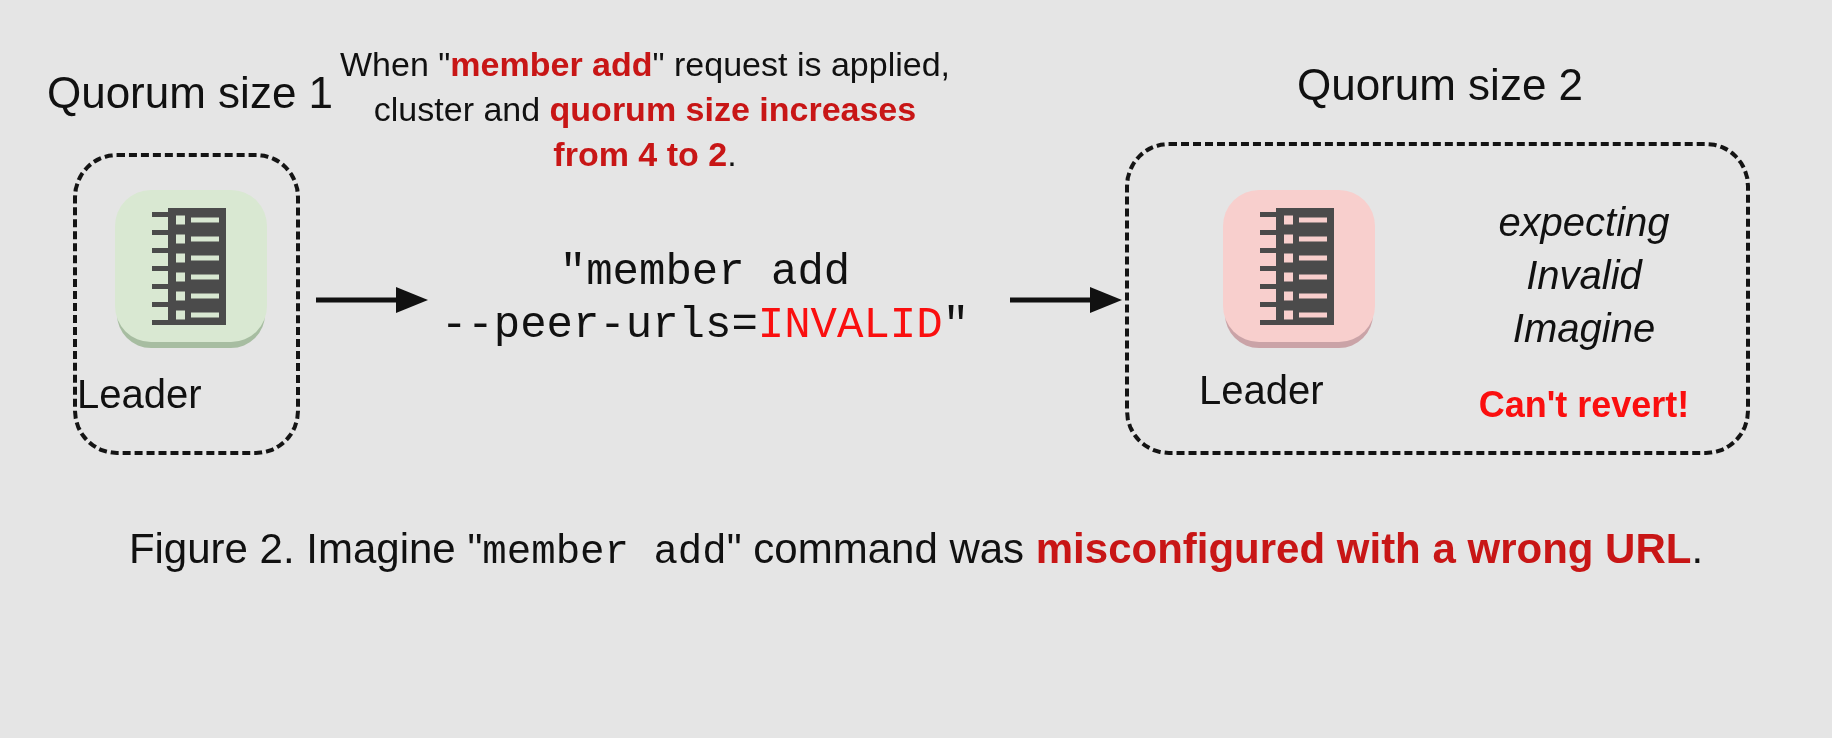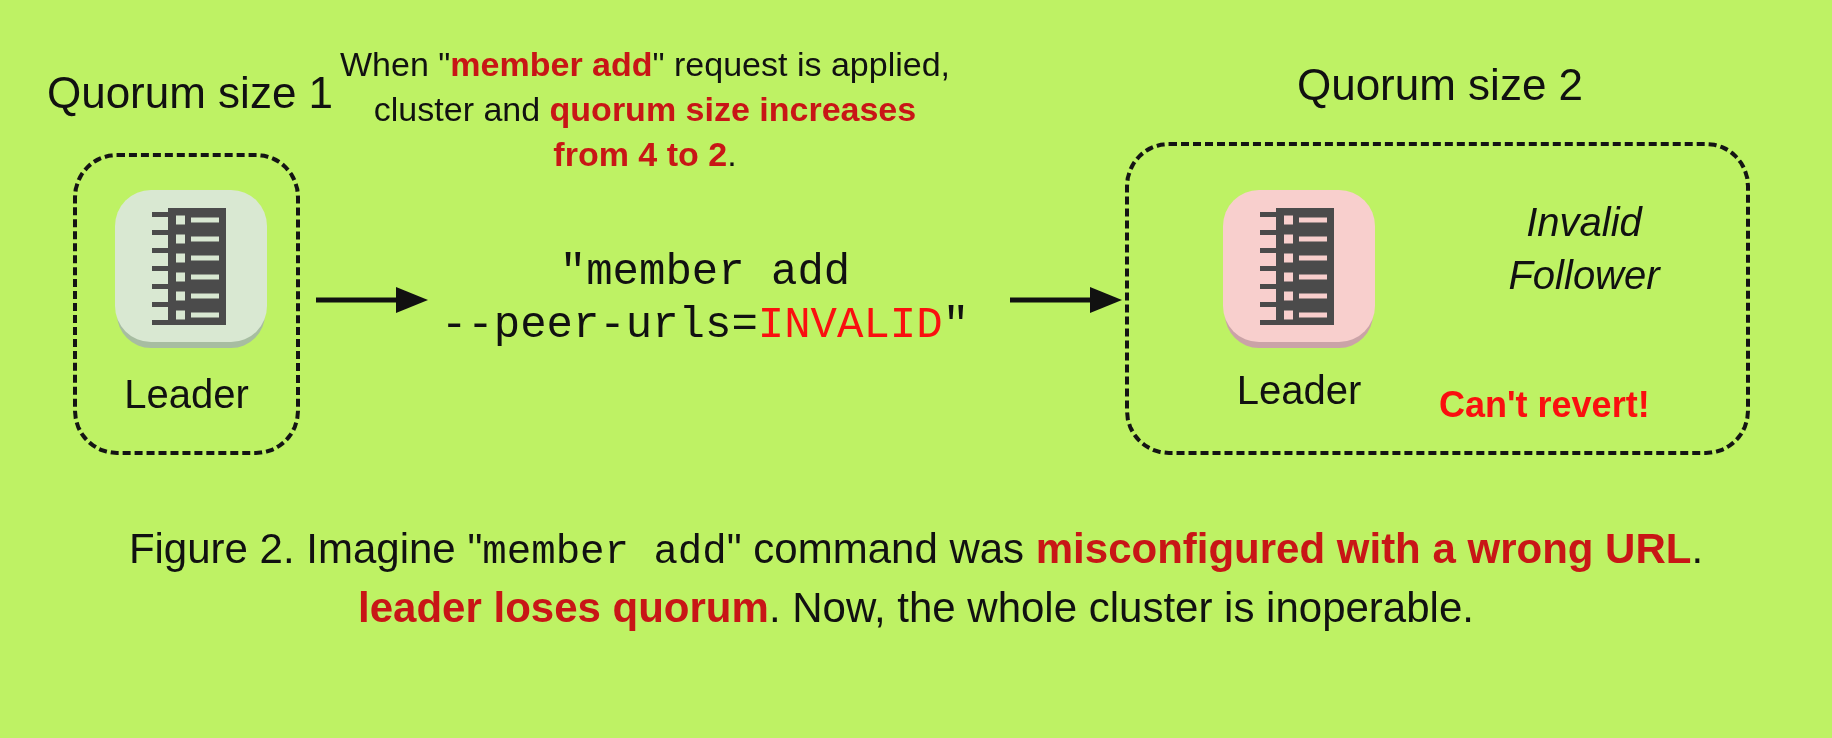--- a/index.html
+++ b/index.html
@@ -1,48 +1,48 @@
 <!DOCTYPE html>
 <html style="--red-bold: #c81616; --red-bright: #fa0f0f; --tile-green: #d9e8d2; --tile-green-shadow: #a7bda1; --tile-pink: #f8cfcd; --tile-pink-shadow: #caa3a7; --glyph-dark: #4b4b4b; --text-black: #111111;"><head>
 <meta charset="utf-8">
 <style>
   html,body{margin:0;padding:0;background:#fff;}
   .stage{
-    position:relative;width:1832px;height:738px;background:#bef264;overflow:hidden;
+    position:relative;width:1832px;height:738px;background:#e5e5e5;overflow:hidden;
     font-family:"Liberation Sans",sans-serif;color:var(--text-black,#111);
   }
   .abs{position:absolute;}
 
   .cluster-title{font-size:44px;letter-spacing:0px;white-space:nowrap;text-align:center;}
 
   .cluster-box{
     border:4px dashed #141414;border-radius:44px;box-sizing:border-box;
   }
 
   .tile{
     width:152px;height:152px;border-radius:36px;background:var(--tile-bg);
     box-shadow:0 8px 0 -2px var(--tile-sh);
     display:flex;align-items:center;justify-content:center;
   }
   .tile-green{--tile-bg:var(--tile-green,#d9e8d2);--tile-sh:var(--tile-green-shadow,#a7bda1);}
   .tile-pink{--tile-bg:var(--tile-pink,#f8cfcd);--tile-sh:var(--tile-pink-shadow,#caa3a7);}
   .glyph-fill{fill:var(--glyph-dark,#4b4b4b);}
   .row-fill{fill:var(--tile-bg);}
 
-  .node-label{font-size:40px;text-align:center;}
+  .node-label{font-size:40px;}
 
   .note{font-size:34px;line-height:45px;text-align:center;}
   .red-b{color:var(--red-bold,#c81616);font-weight:bold;}
   .red-x{color:var(--red-bright,#fa0f0f);font-weight:bold;}
 
   .cmd{font-family:"Liberation Mono",monospace;font-size:44px;line-height:53px;text-align:center;white-space:nowrap;}
   .cmd .inv{color:var(--red-bright,#fa0f0f);}
 
   .expect{font-size:40px;line-height:53px;font-style:italic;text-align:center;}
-  .warning{font-size:36px;}
+  .warning{font-size:36px;text-align:center;}
 
   .caption{font-size:42px;line-height:56px;text-align:center;white-space:nowrap;}
   .cap-italic{}
   .cap-mono{font-family:"Liberation Mono",monospace;font-size:0.97em;}
 </style>
 </head>
 <body>
 
 <div class="stage">
 
@@ -120,24 +120,24 @@
           <rect class="row-fill" x="45" y="70.5" width="28" height="5"></rect>
         <rect class="row-fill" x="30" y="87.5" width="9" height="9"></rect>
           <rect class="row-fill" x="45" y="89.5" width="28" height="5"></rect>
         <rect class="row-fill" x="30" y="106.5" width="9" height="9"></rect>
           <rect class="row-fill" x="45" y="108.5" width="28" height="5"></rect>
       </svg>
     </div>
     <div class="abs node-label" style="left:70px;width:200px;top:222px;">Leader</div>
 
     <div class="abs expect" style="left:310px;width:290px;top:50px;">
+      <div>expecting</div>
       <div>Invalid</div>
-      <div>Follower</div>
+      <div>Imagine</div>
     </div>
     <div class="abs warning red-x" style="left:310px;width:290px;top:238px;">Can't revert!</div>
   </div>
 
   <div class="abs caption" style="left:0;right:0;top:521px;">
     <div><span class="cap-italic">Figure 2.</span><span> Imagine "</span><span class="cap-mono">member add</span><span>" command was </span><span class="red-b">misconfigured with a wrong URL</span><span>.</span></div>
-    <div><span class="red-b">leader loses quorum</span><span>. Now, the whole cluster is inoperable.</span></div>
   </div>
 
 </div>
 
 </body></html>

